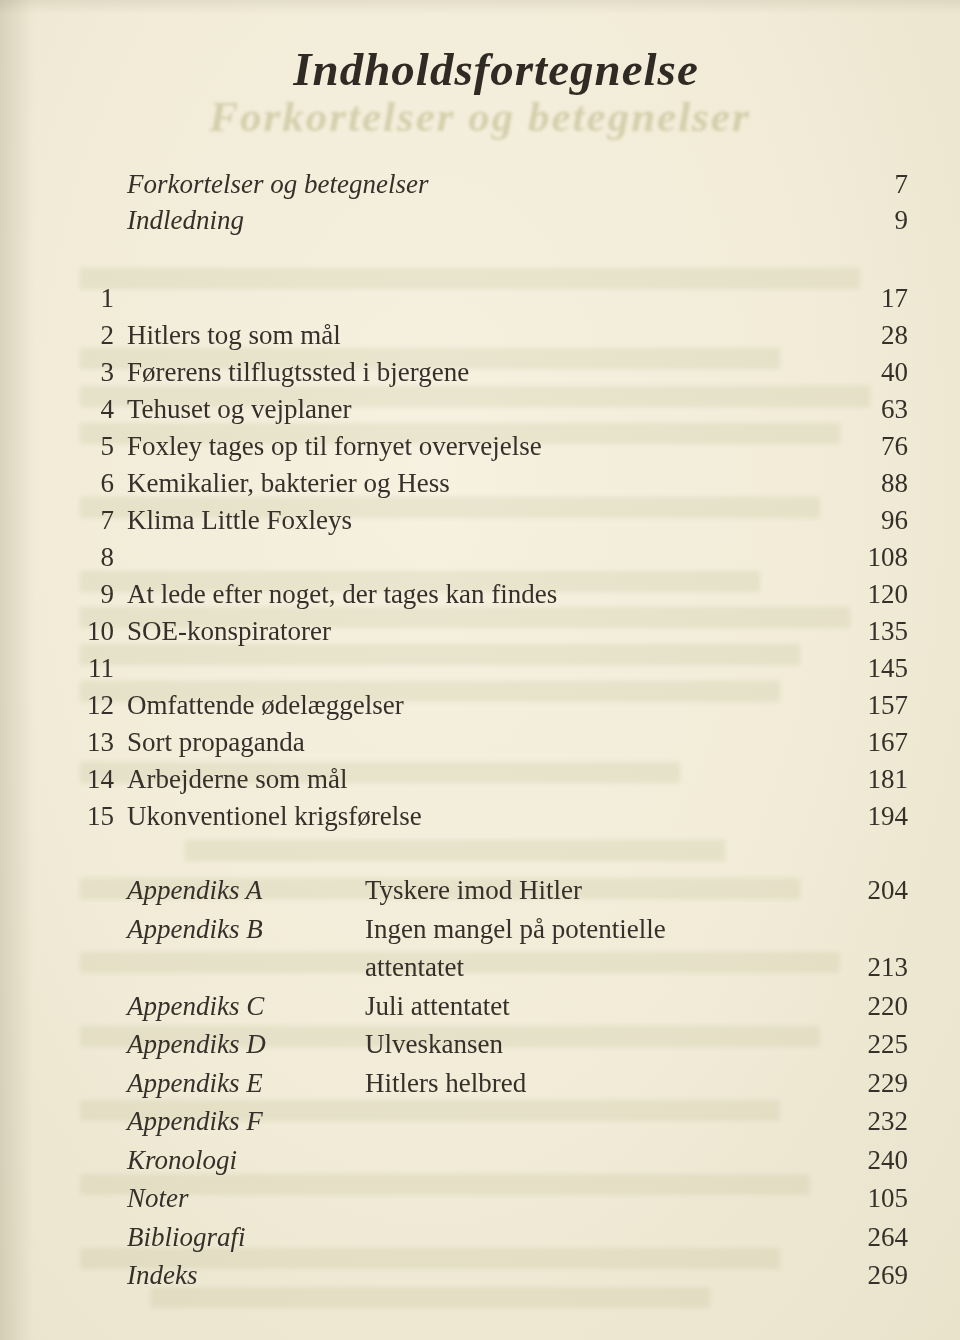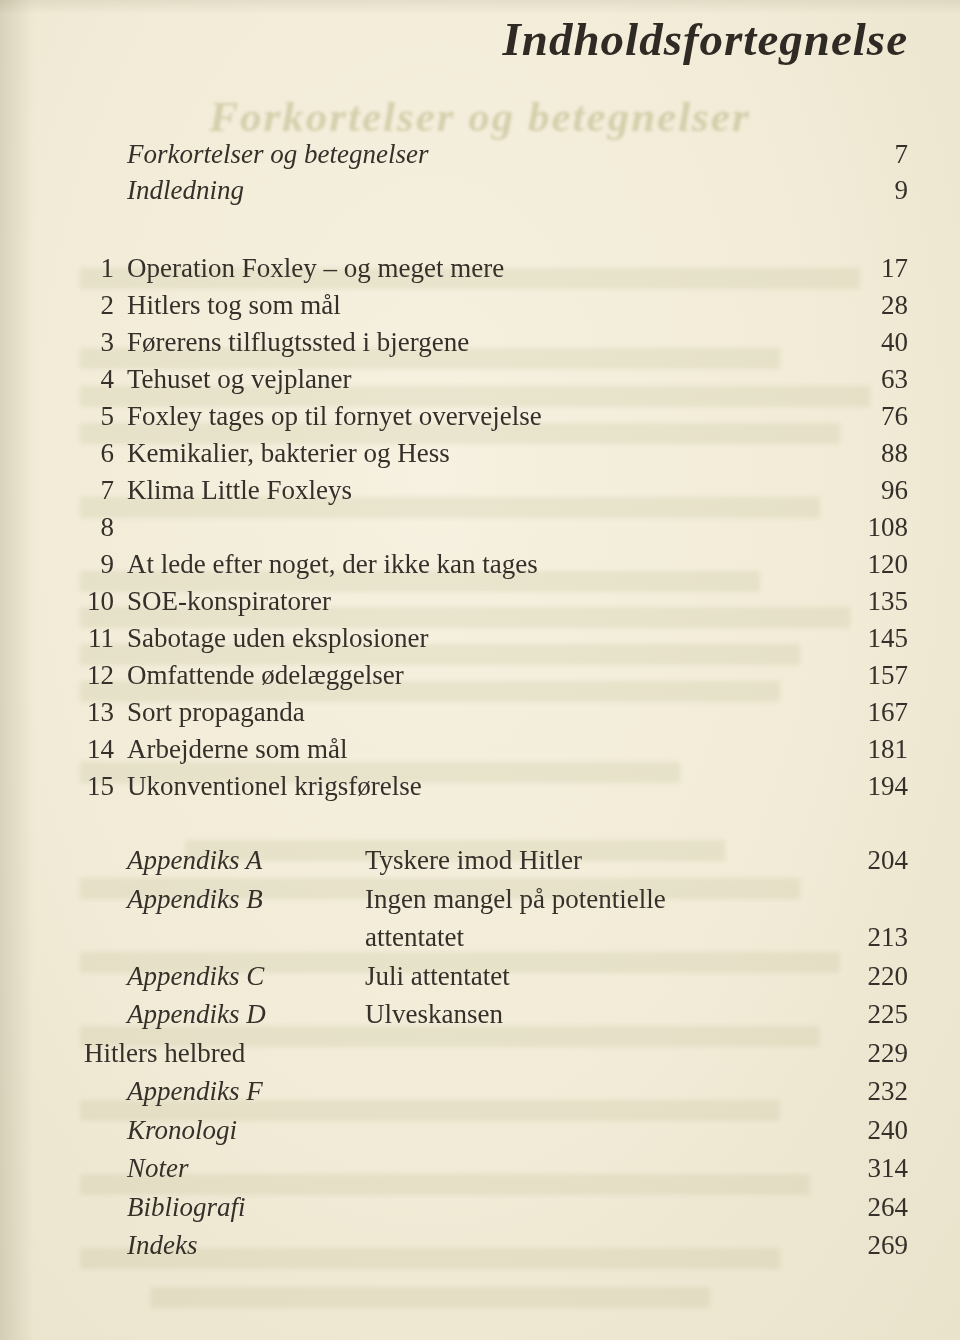--- a/index.html
+++ b/index.html
@@ -67,23 +67,23 @@
     pointer-events: none;
   }
 
   .content {
     position: relative;
     z-index: 2;
     padding: 0 52px 0 84px;
   }
 
   .title {
-    margin: 0;
-    padding-top: 12px;
-    text-align: right;
+    margin: 16px;
+    padding-top: 26px;
+    text-align: center;
     font-size: 47px;
     font-weight: 600;
     font-style: italic;
     letter-spacing: 1px;
     color: #2f2a24;
   }
 
   .row {
     display: flex;
     align-items: baseline;
@@ -147,21 +147,20 @@
         </div>
         <div class="row fm-row">
           <span class="fm-title">Indledning</span>
           <span class="pg">9</span>
         </div>
       </div>
 
     <div class="chapters">
         <div class="row ch-row">
           <span class="num">1</span>
-          <span class="ch-title">Operation Foxley – og meget mere</span>
           <span class="pg">17</span>
         </div>
         <div class="row ch-row">
           <span class="num">2</span>
           <span class="ch-title">Hitlers tog som mål</span>
           <span class="pg">28</span>
         </div>
         <div class="row ch-row">
           <span class="num">3</span>
           <span class="ch-title">Førerens tilflugtssted i bjergene</span>
@@ -186,31 +185,30 @@
           <span class="num">7</span>
           <span class="ch-title">Klima Little Foxleys</span>
           <span class="pg">96</span>
         </div>
         <div class="row ch-row">
           <span class="num">8</span>
           <span class="pg">108</span>
         </div>
         <div class="row ch-row">
           <span class="num">9</span>
-          <span class="ch-title">At lede efter noget, der ikke kan tages</span>
+          <span class="ch-title">At lede efter noget, der tages kan findes</span>
           <span class="pg">120</span>
         </div>
         <div class="row ch-row">
           <span class="num">10</span>
           <span class="ch-title">SOE-konspiratorer</span>
           <span class="pg">135</span>
         </div>
         <div class="row ch-row">
           <span class="num">11</span>
-          <span class="ch-title">Sabotage uden eksplosioner</span>
           <span class="pg">145</span>
         </div>
         <div class="row ch-row">
           <span class="num">12</span>
           <span class="ch-title">Omfattende ødelæggelser</span>
           <span class="pg">157</span>
         </div>
         <div class="row ch-row">
           <span class="num">13</span>
           <span class="ch-title">Sort propaganda</span>
@@ -248,36 +246,37 @@
           <span class="ap-label">Appendiks C</span>
           <span class="ap-title">Juli attentatet</span>
           <span class="pg">220</span>
         </div>
         <div class="row ap-row">
           <span class="ap-label">Appendiks D</span>
           <span class="ap-title">Ulveskansen</span>
           <span class="pg">225</span>
         </div>
         <div class="row ap-row">
+          <span class="ap-label">Appendiks E</span>
           <span class="ap-title">Hitlers helbred</span>
           <span class="pg">229</span>
         </div>
         <div class="row ap-row">
           <span class="ap-label">Appendiks F</span>
           <span class="pg">232</span>
         </div>
         <div class="row ap-row">
           <span class="ap-label">Kronologi</span>
           <span class="ap-title"></span>
           <span class="pg">240</span>
         </div>
         <div class="row ap-row">
           <span class="ap-label">Noter</span>
           <span class="ap-title"></span>
-          <span class="pg">314</span>
+          <span class="pg">105</span>
         </div>
         <div class="row ap-row">
           <span class="ap-label">Bibliografi</span>
           <span class="ap-title"></span>
           <span class="pg">264</span>
         </div>
         <div class="row ap-row">
           <span class="ap-label">Indeks</span>
           <span class="ap-title"></span>
           <span class="pg">269</span>

